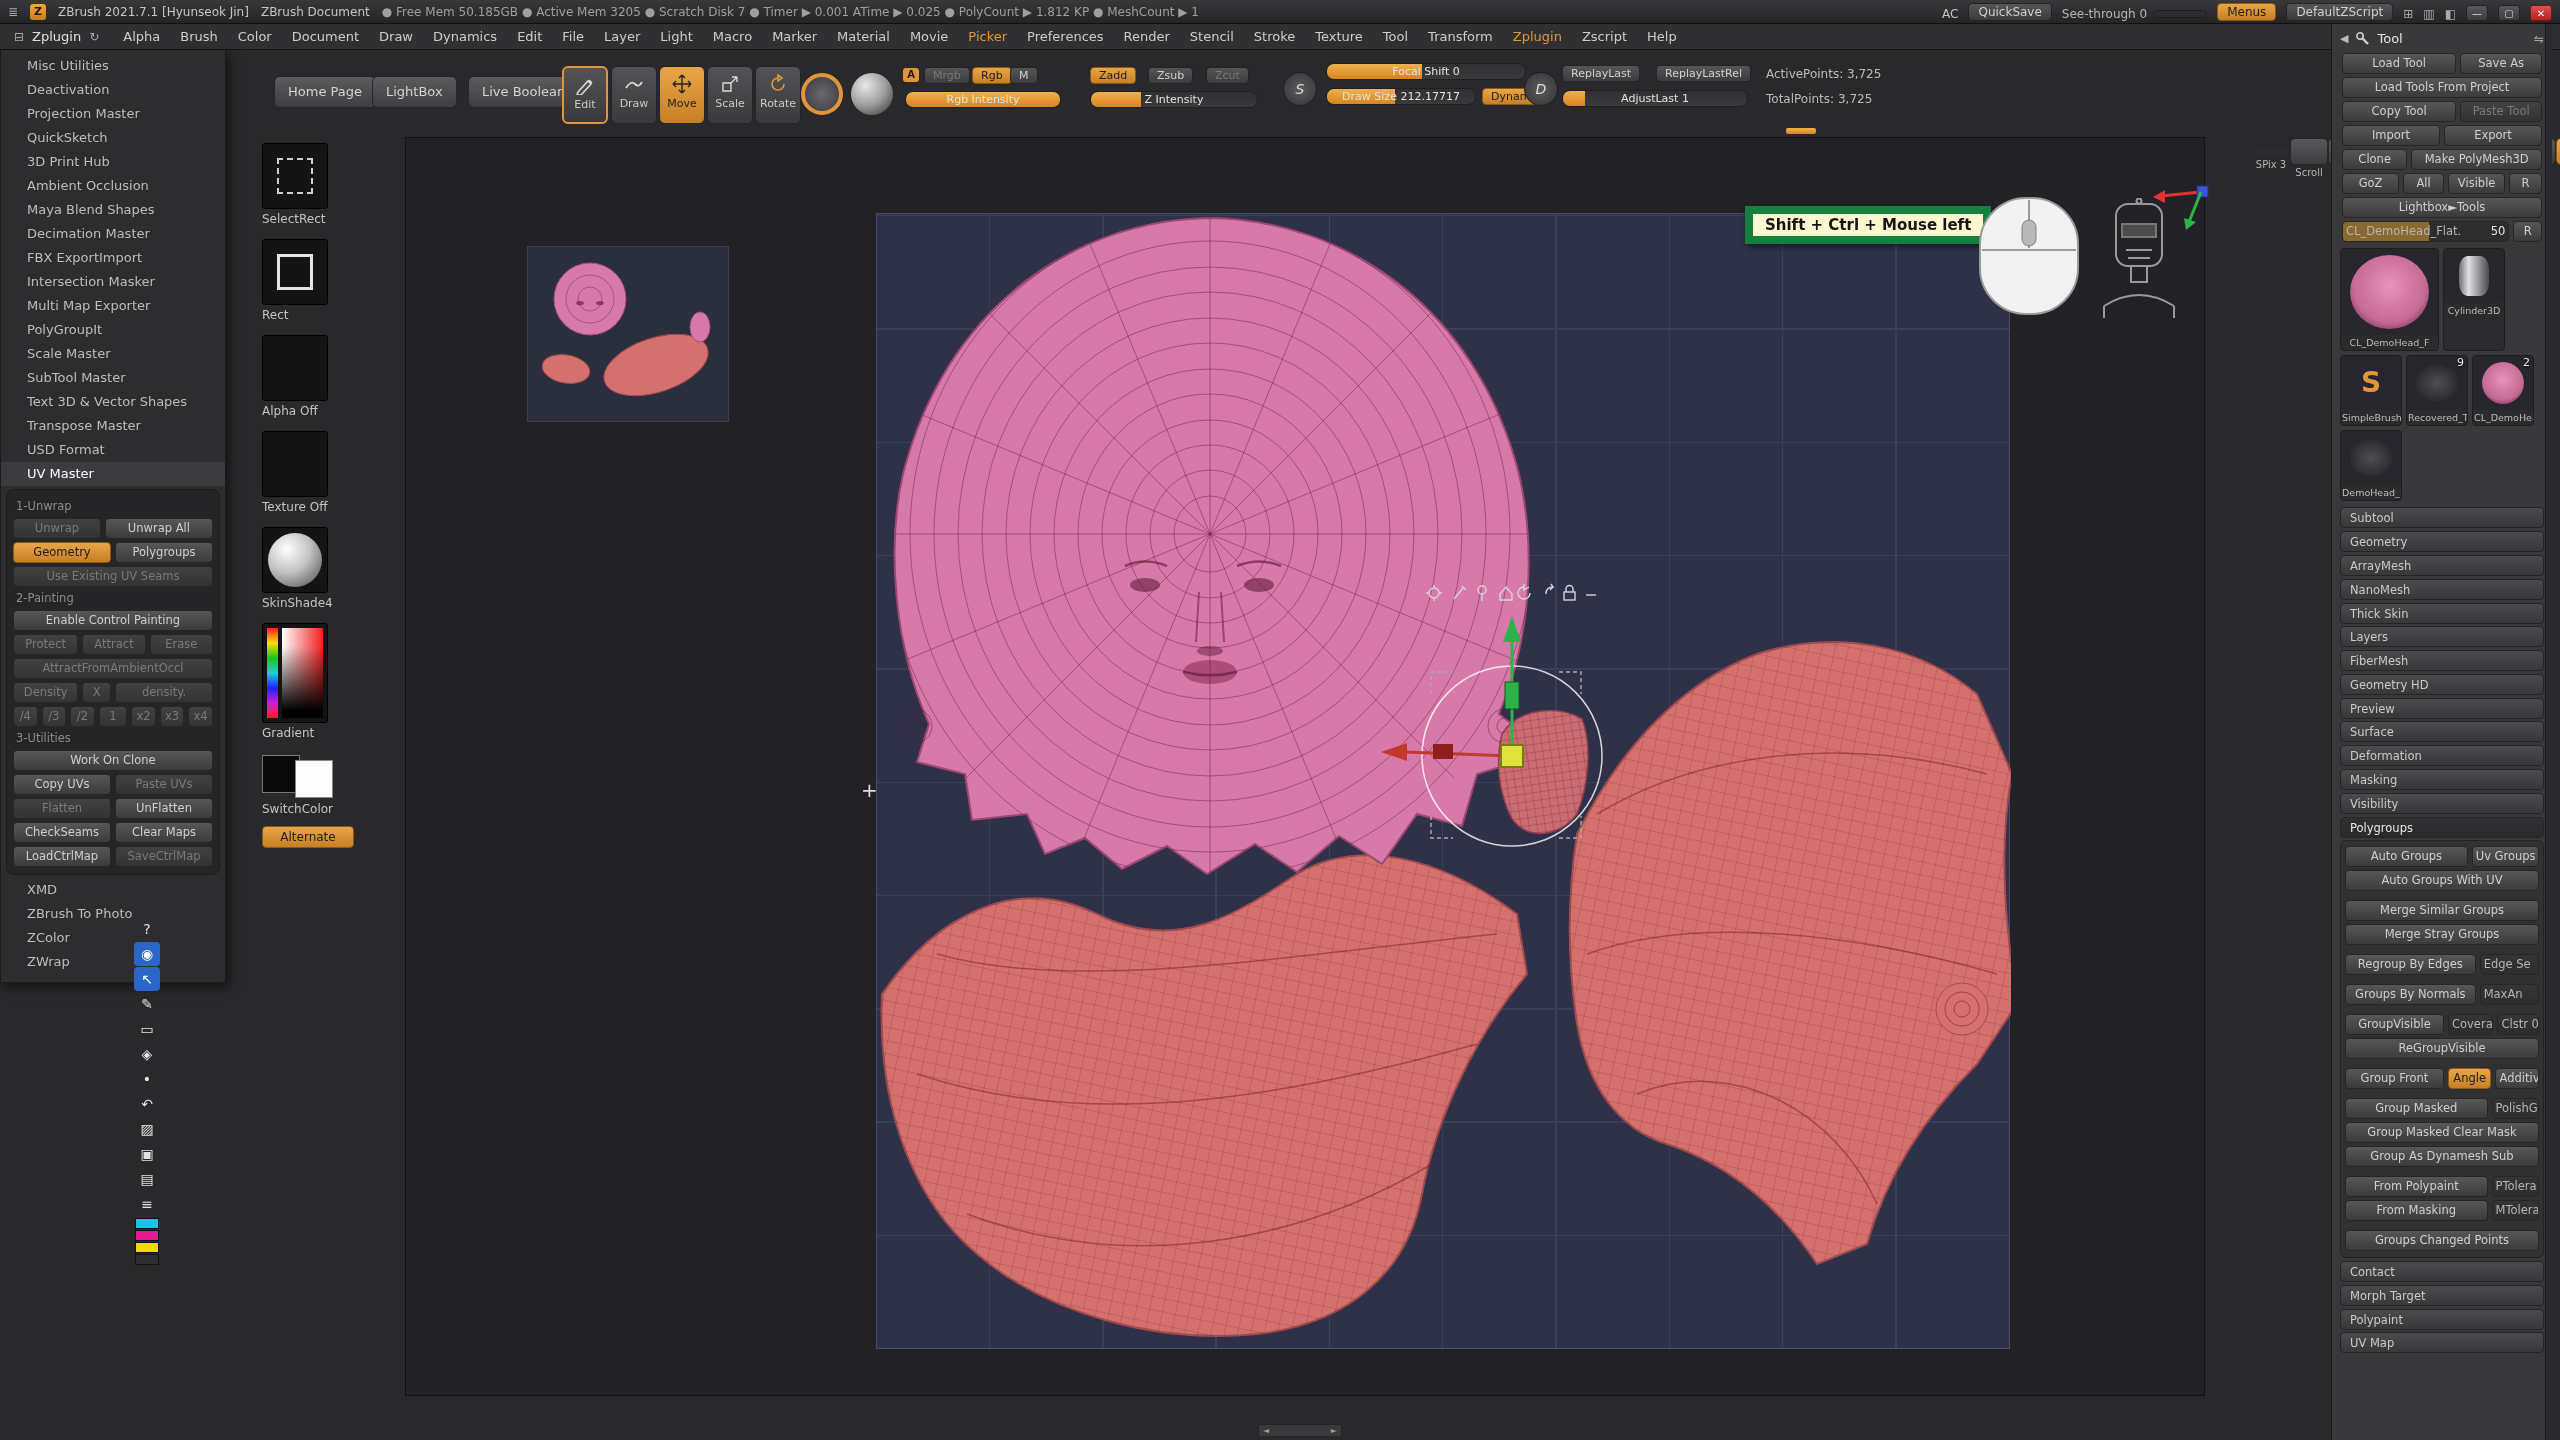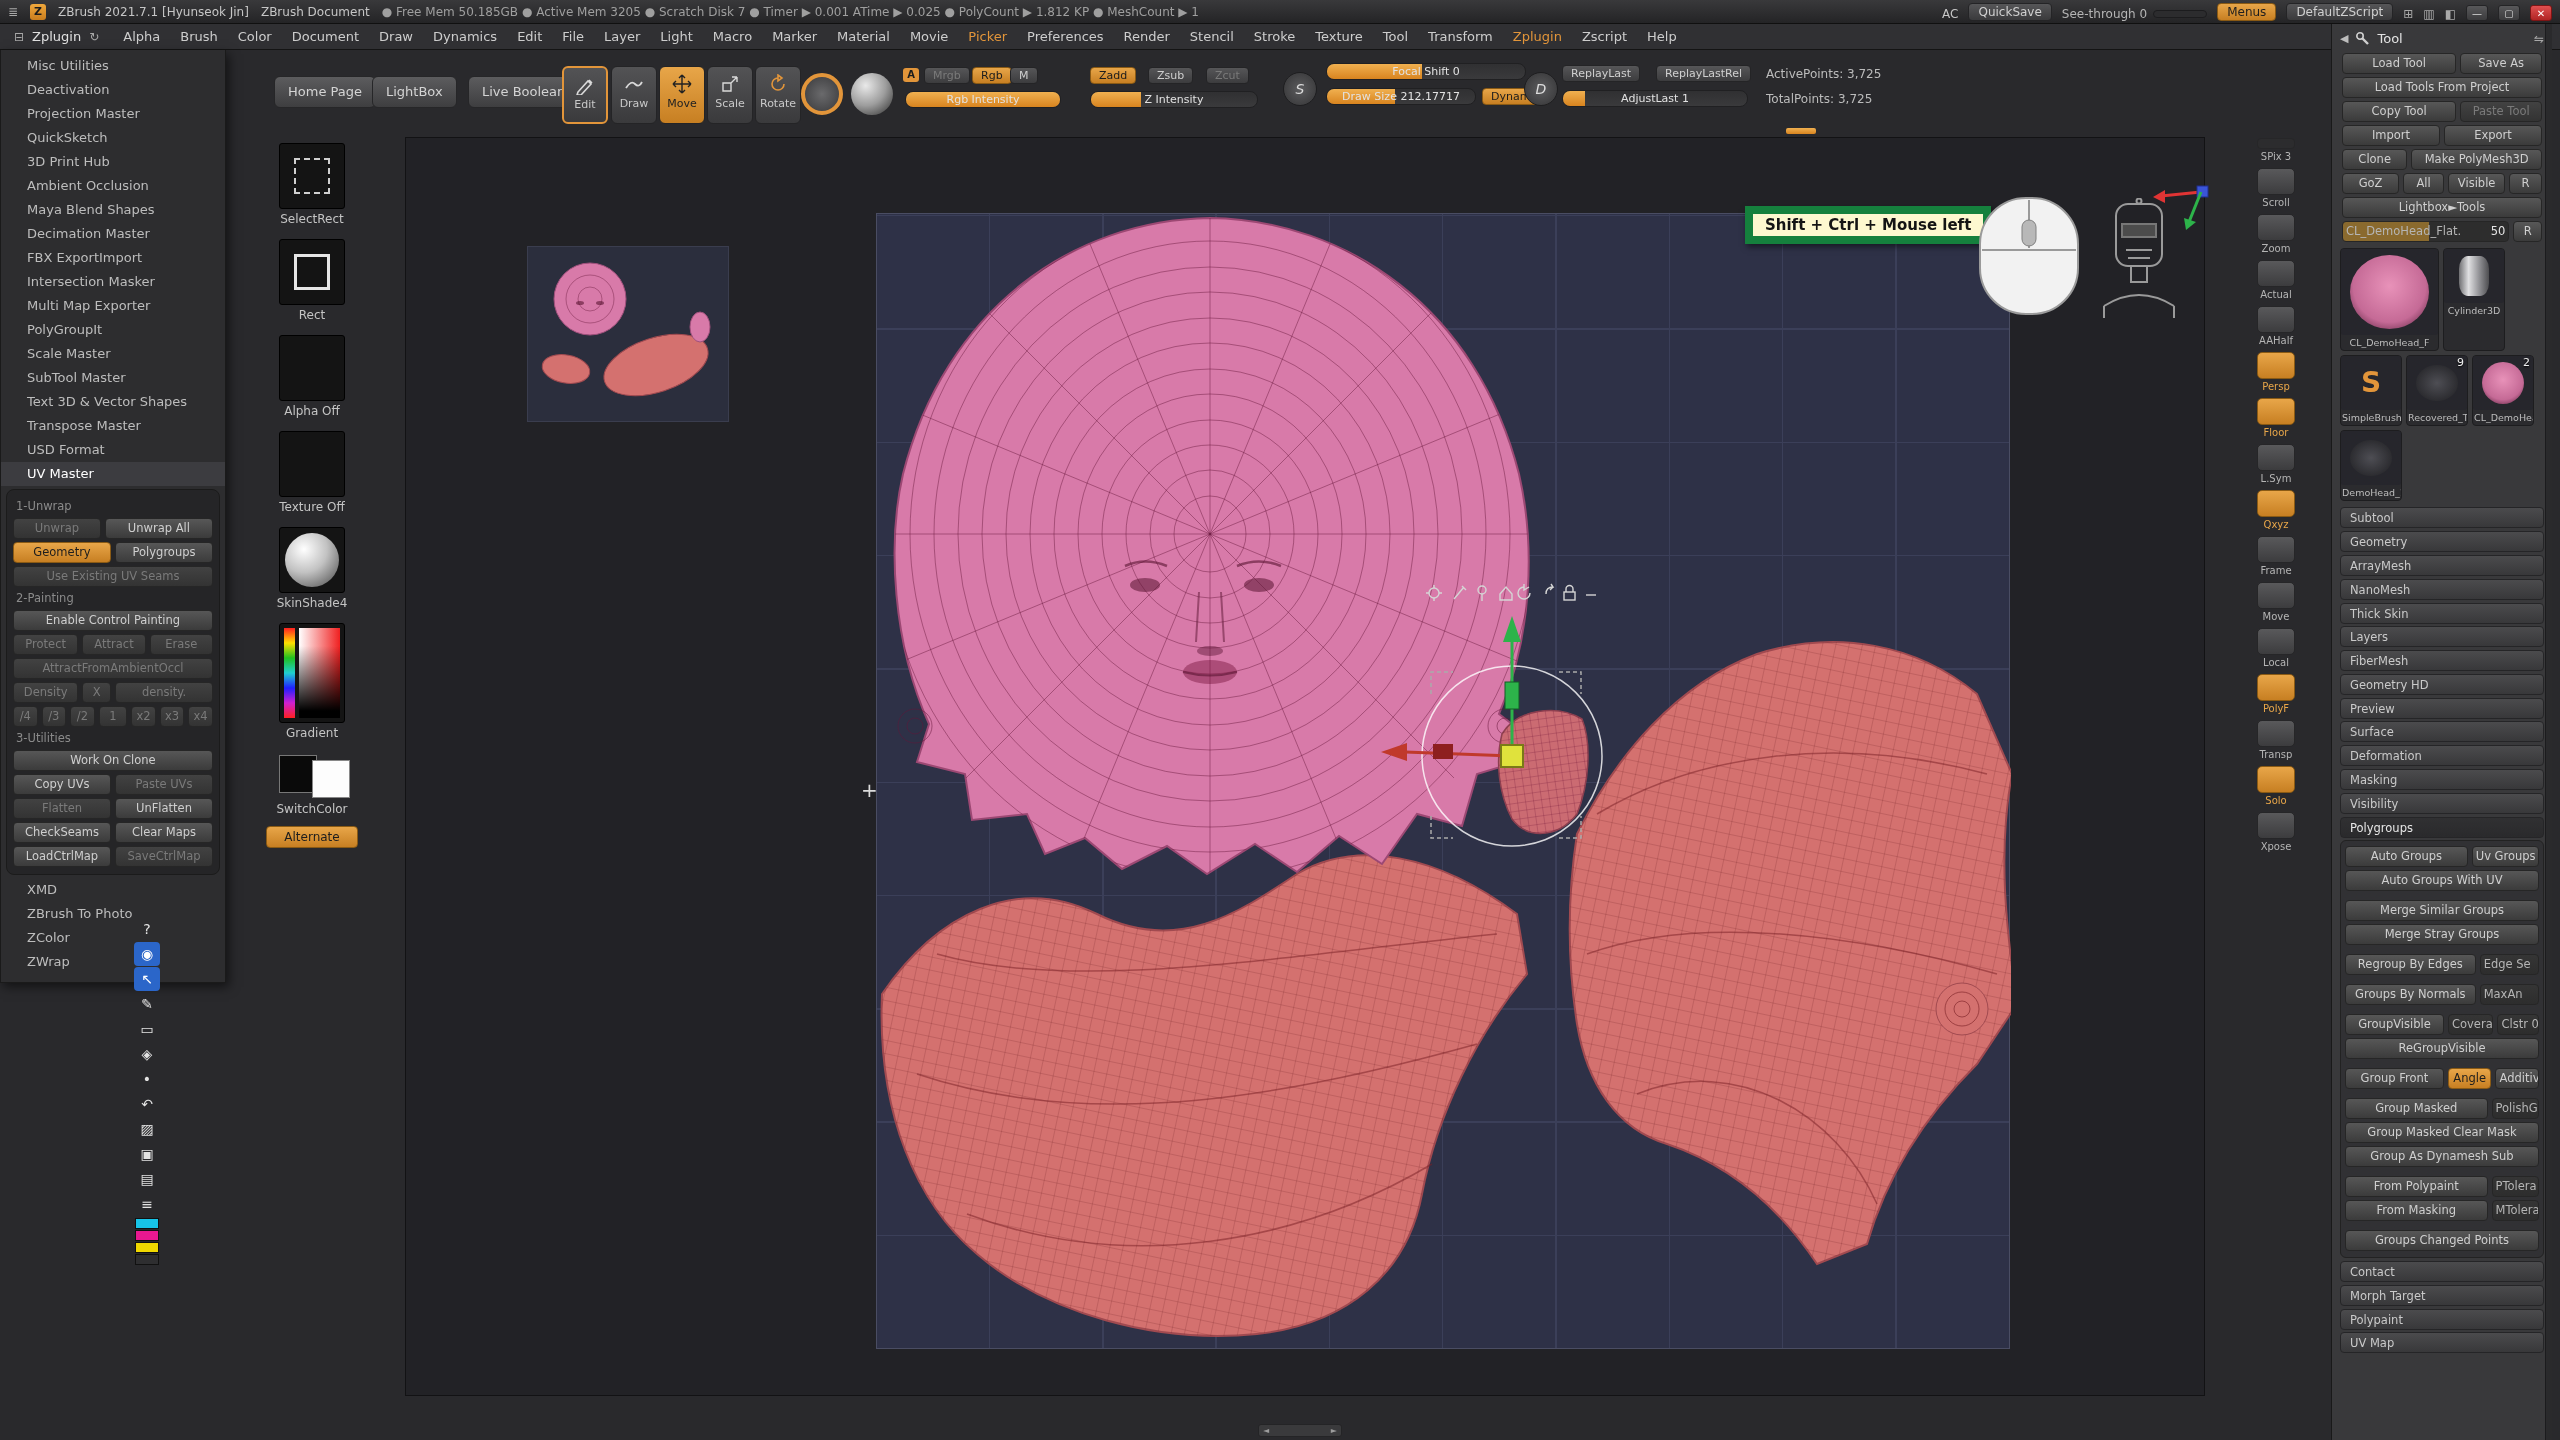--- a/index.html
+++ b/index.html
@@ -73,21 +73,21 @@
   .hslider .fill{position:absolute;left:0;top:0;bottom:0;background:linear-gradient(#f0b050,#d8841f)}
   .hslider span{position:relative}
   .badge-a{position:absolute;width:16px;height:14px;background:#e2953a;color:#1d1d1d;font-size:10px;font-weight:bold;
            text-align:center;line-height:14px;border-radius:3px}
   .circbadge{position:absolute;width:34px;height:34px;border-radius:50%;background:radial-gradient(#5c5c5e,#333335);
              border:1px solid #1e1e20;color:#ddd;text-align:center;line-height:32px;font-size:14px;font-style:italic}
   .pts{position:absolute;font-size:12px;color:#bcbcbc;white-space:nowrap}
   .miniprog{position:absolute;left:1786px;top:128px;width:30px;height:6px;background:linear-gradient(#f0b050,#d8841f);border-radius:2px}
   
   .lshelf{position:absolute;left:262px;top:130px;width:100px;display:flex;flex-direction:column;align-items:center;font-size:12px}
-  .tool{display:flex;flex-direction:column;align-items:center;width:100%}
+  .tool{display:flex;flex-direction:column;align-items:flex-start;width:100%}
   .tile{width:66px;height:66px;background:#141414;border:1px solid #000;border-radius:3px;margin-top:13px;position:relative}
   .tlabel{margin-top:3px;color:#c4c4c4}
   .k-selectrect .tile::after{content:"";position:absolute;inset:14px;border:2px dashed #d0d0d0}
   .k-rect .tile::after{content:"";position:absolute;inset:14px;border:3px solid #e6e6e6}
   .k-sphere .tile::after{content:"";position:absolute;inset:5px;border-radius:50%;
         background:radial-gradient(circle at 35% 30%,#ffffff,#c2c2c2 45%,#7d7d7d 75%,#474747)}
   .k-gradient .tile{height:100px}
   .k-gradient .tile::before{content:"";position:absolute;left:4px;top:4px;bottom:4px;width:11px;
         background:linear-gradient(#ff2020,#ffe000,#20c020,#20d0d0,#2020ff,#d020d0,#ff2020)}
   .k-gradient .tile::after{content:"";position:absolute;left:19px;right:4px;top:4px;bottom:4px;
@@ -108,21 +108,21 @@
   .tooltip{position:absolute;left:1339px;top:68px;background:#fdf8cf;border:8px solid #15803d;color:#141414;
            font-weight:bold;font-size:15px;padding:2px 12px;box-shadow:2px 3px 6px rgba(0,0,0,.5);white-space:nowrap}
   .mouseimg{position:absolute;left:1566px;top:54px}
   .robotimg{position:absolute;left:1692px;top:60px}
   .axisimg{position:absolute;left:1745px;top:38px}
   .crosshair{position:absolute;left:455px;top:640px;color:#dcdcdc;font-size:20px}
   .hscroll{position:absolute;left:1258px;top:1424px;width:84px;height:13px;background:#3a3a3c;border:1px solid #242426;
            border-radius:3px;display:flex;justify-content:space-between;align-items:center;padding:0 4px;
            font-size:8px;color:#9d9d9d;z-index:3}
   
-  .rstrip{position:absolute;left:2252px;top:138px;width:48px;display:flex;flex-direction:column;align-items:center}
+  .rstrip{position:absolute;left:2252px;top:138px;width:48px;display:flex;flex-direction:row;align-items:center}
   .rs-item{width:46px;text-align:center;margin-bottom:6px}
   .rs-icon{width:38px;height:27px;margin:0 auto;background:linear-gradient(#59595b,#3c3c3e);
            border:1px solid #262628;border-radius:5px}
   .rs-item.active .rs-icon{background:linear-gradient(#e8a649,#c77f22);border-color:#8a5a14}
   .rs-item.slider .rs-icon{height:11px;background:#2c2c2e;border-radius:4px}
   .rs-label{font-size:10px;color:#b5b5b5;margin-top:2px}
   .rs-item.active .rs-label{color:#e8a649}
   
   .toolpanel{position:absolute;left:2331px;top:24px;width:221px;height:1416px;background:#39393b;
              border-left:1px solid #191919;padding:2px 8px 0 8px;font-size:11.5px;overflow:hidden}

